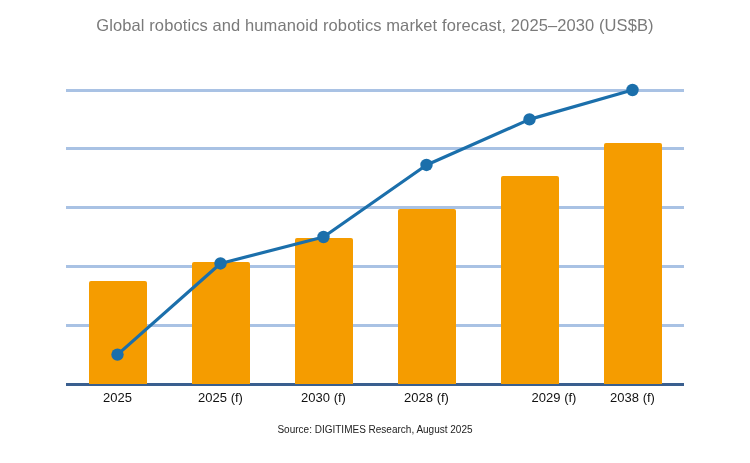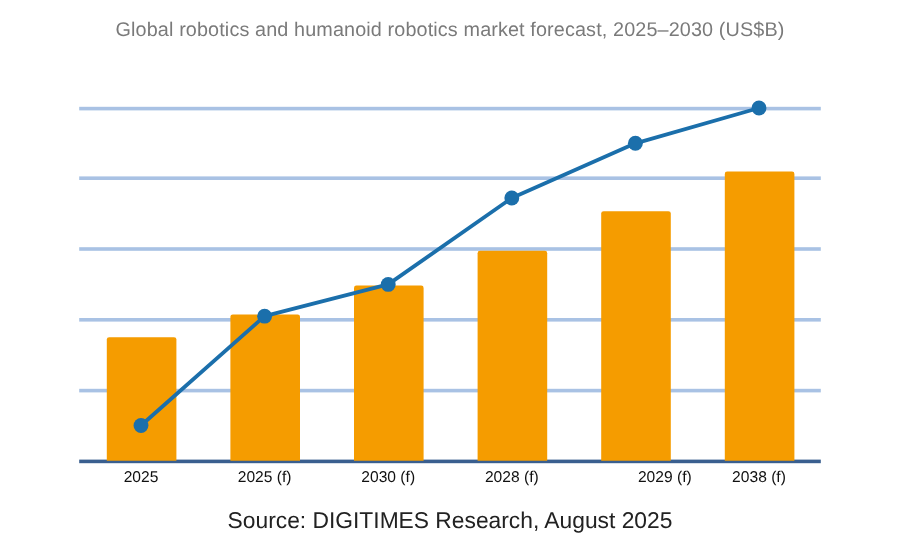--- a/index.html
+++ b/index.html
@@ -114,21 +114,21 @@
     white-space: nowrap;
   }
 
   
   #source-note {
     position: absolute;
     left: 0;
     top: 424px;
     width: 750px;
     text-align: center;
-    font-size: 19px;
+    font-size: 10px;
     color: #222222;
   }
 </style>
 </head>
 <body>
 
 <div id="chart-root">
 
   <div id="chart-title">Global robotics and humanoid robotics market forecast, 2025–2030 (US$B)</div>
 

